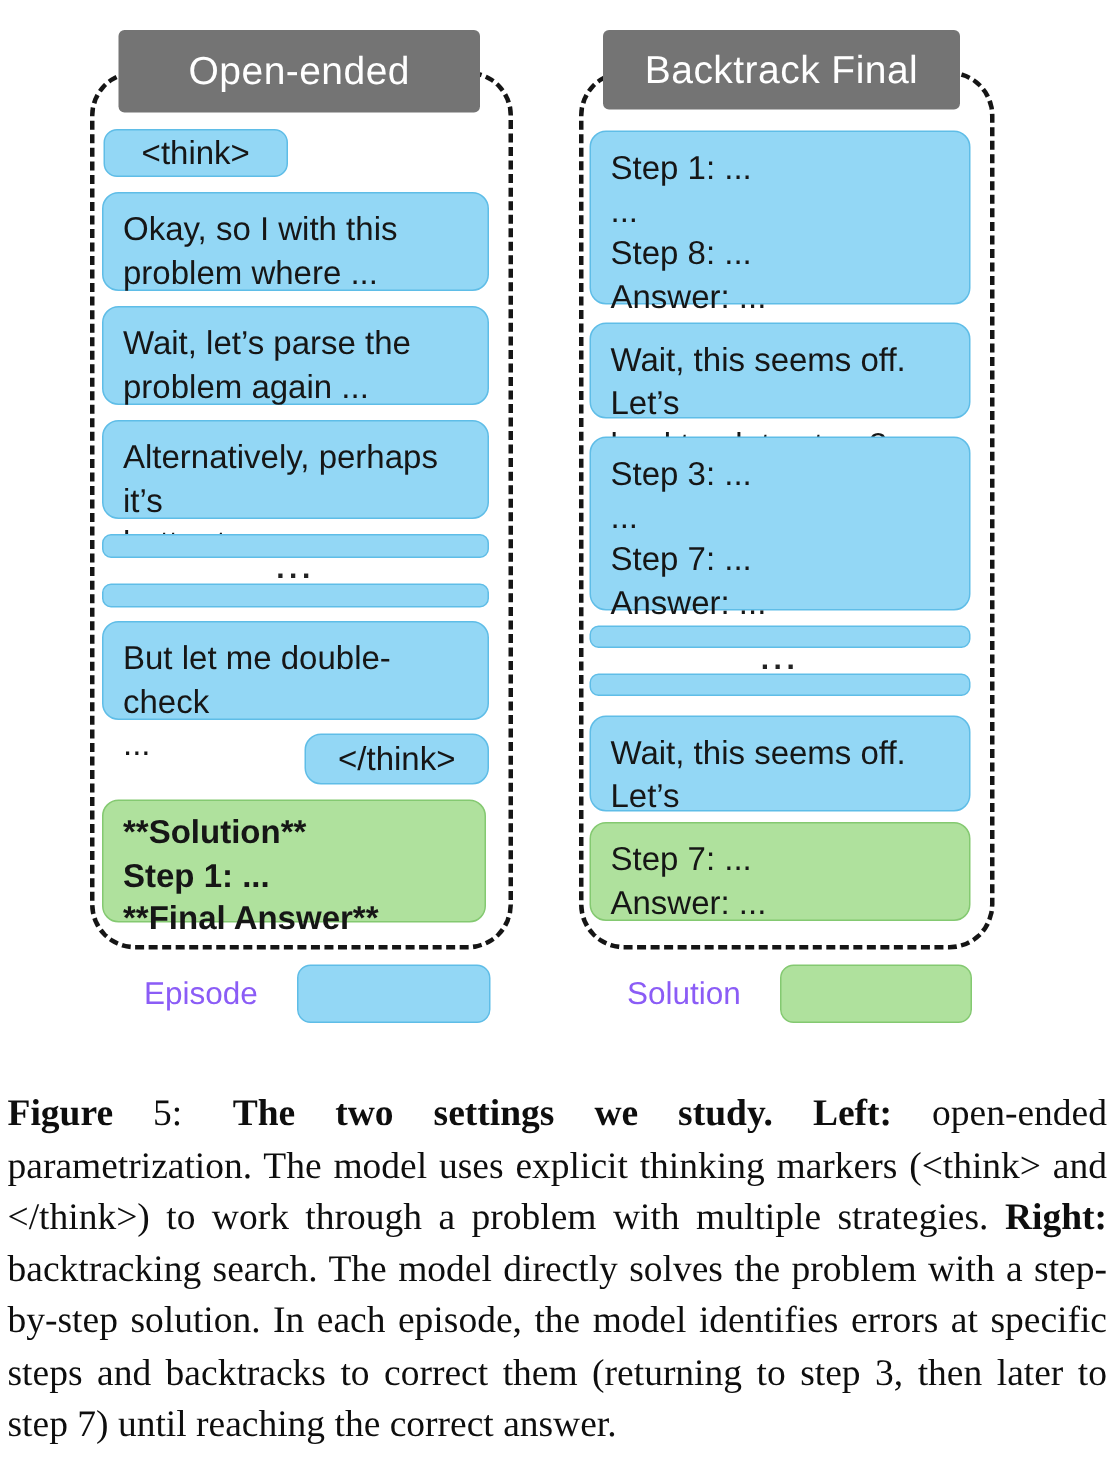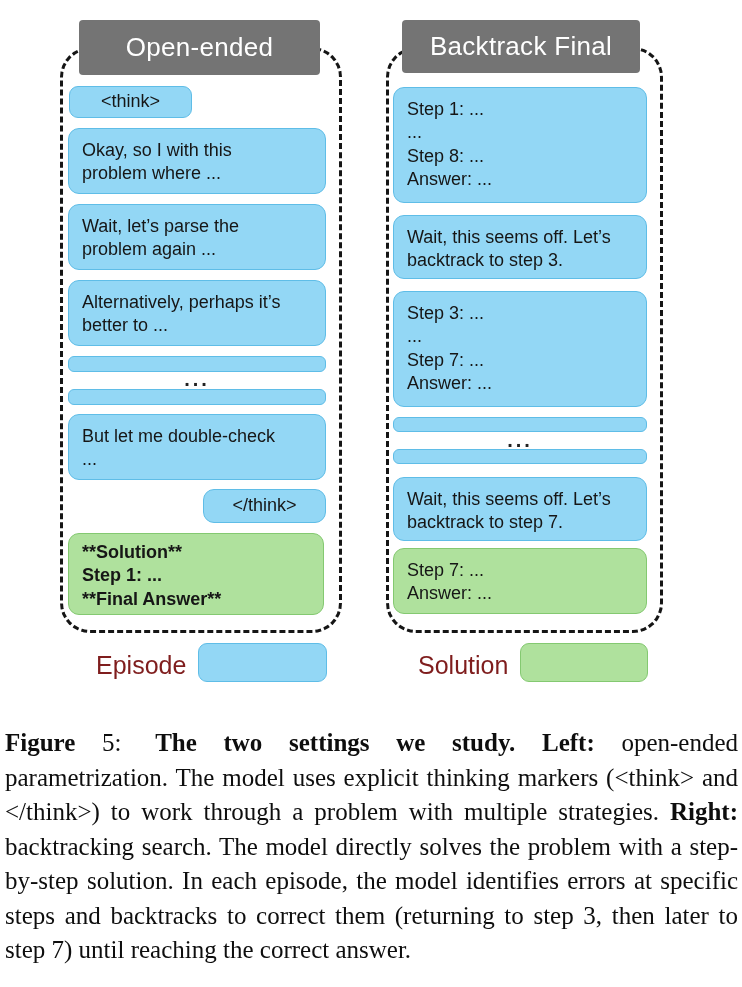--- a/index.html
+++ b/index.html
@@ -13,35 +13,35 @@
   }
   .panel-header{
     position:absolute;background:var(--header_gray,#747474);color:#ffffff;
     border-radius:4px;text-align:center;font-size:26px;letter-spacing:.3px;
     display:flex;align-items:center;justify-content:center;z-index:3;
   }
   
   .bubble{
     position:absolute;box-sizing:border-box;z-index:2;
     background:var(--blue,#93D7F5);border:1.5px solid var(--blue_border,#5FBDE7);
-    border-radius:11px;color:#161616;font-size:18px;line-height:1.3;
+    border-radius:11px;color:#161616;font-size:22px;line-height:1.3;
     padding:10px 13px;white-space:pre-line;
   }
   .bubble.small{padding:0;display:flex;align-items:center;justify-content:center;border-radius:9px;}
   .bubble.green{background:var(--green,#AFE19D);border-color:var(--green_border,#84C971);}
   .bar{
     position:absolute;box-sizing:border-box;z-index:2;height:16px;
     background:var(--blue,#93D7F5);border:1px solid var(--blue_border,#5FBDE7);border-radius:6px;
   }
   .dots{
     position:absolute;z-index:2;text-align:center;color:#222;
     font-size:20px;font-weight:700;letter-spacing:3px;line-height:14px;
   }
   
-  .legend-label{position:absolute;font-size:25px;color:#7f1d1d;}
+  .legend-label{position:absolute;font-size:21px;color:#8b5cf6;}
   .legend-chip{position:absolute;box-sizing:border-box;border-radius:9px;}
   .legend-chip.blue{background:var(--blue,#93D7F5);border:1.5px solid var(--blue_border,#5FBDE7);}
   .legend-chip.green{background:var(--green,#AFE19D);border:1.5px solid var(--green_border,#84C971);}
   
   .caption{
     position:absolute;left:5px;top:701px;width:733px;
     font-family:"Liberation Serif",serif;font-size:25px;line-height:34.5px;color:#0e0e0e;
     text-align:justify;
   }
   .cap-b{font-weight:bold;}

